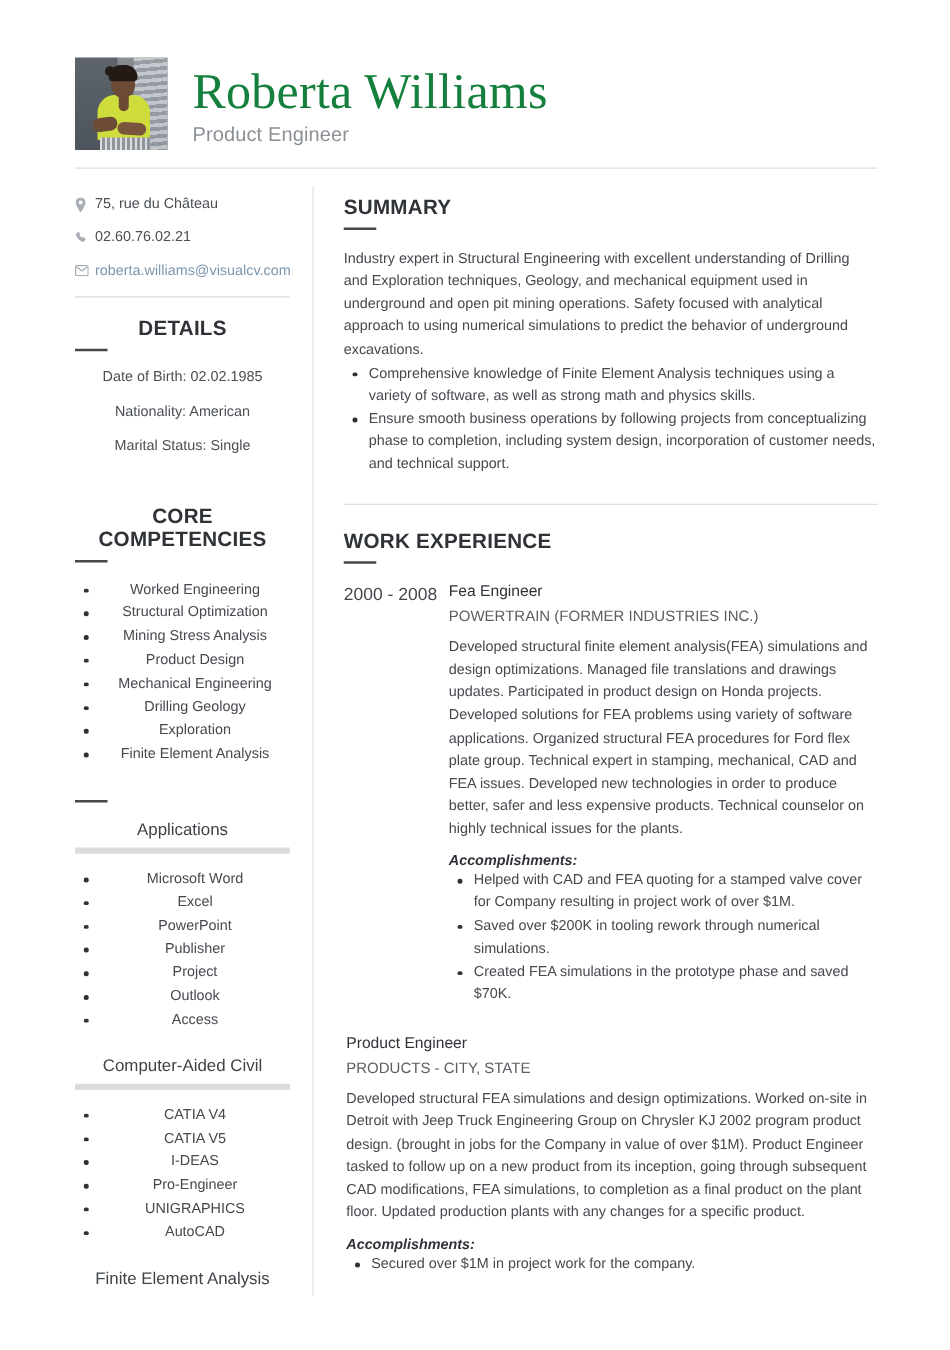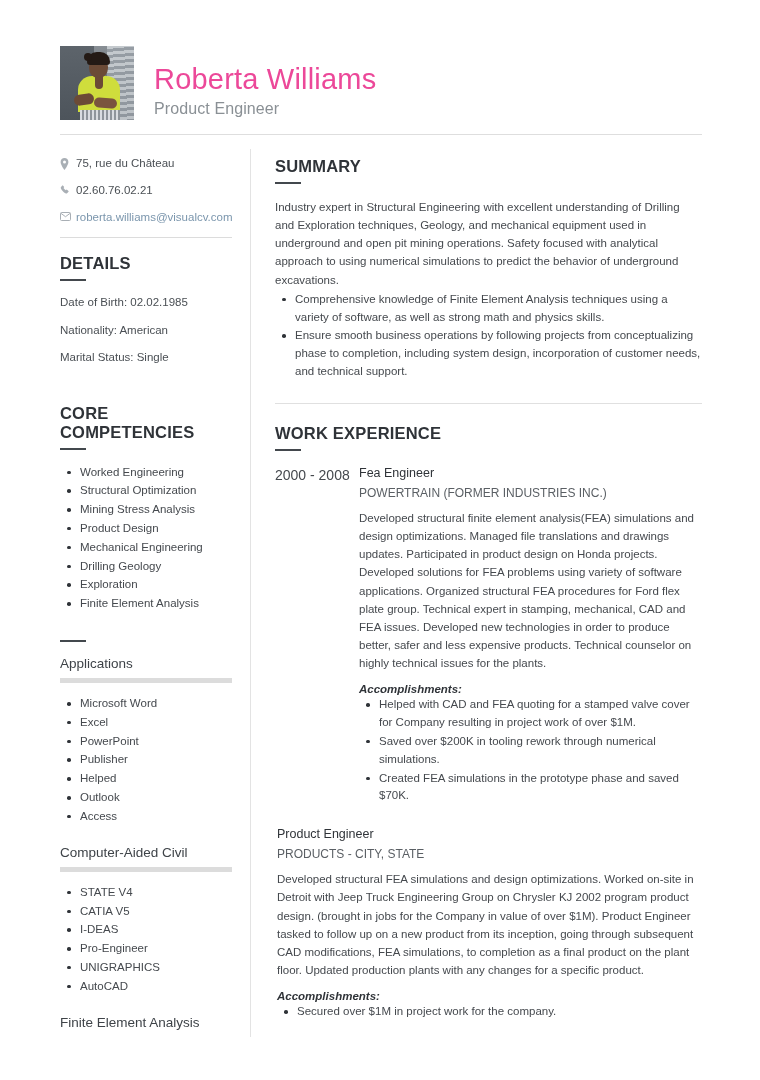--- a/index.html
+++ b/index.html
@@ -82,45 +82,47 @@
     transform: rotate(4deg);
   }
   .photo .skirt {
     position: absolute; left: 20px; bottom: 0;
     width: 40px; height: 10px;
     background: repeating-linear-gradient(90deg,#d9dce0 0 2px,#8f959b 2px 4px);
   }
 
   .header-text { padding-left: 20px; padding-bottom: 2px; }
   .name {
-    font-size: 29px;
+    font-size: 40px;
     font-weight: 400;
-    color: #ec4899;
+    color: #15803d;
     letter-spacing: .2px;
     line-height: 1.05;
+    font-family: Liberation Serif, serif;
   }
   .job-title {
     font-size: 16px;
     color: #8a9095;
     font-weight: 400;
     margin-top: 6px;
     letter-spacing: .1px;
   }
   .header-rule {
     margin: 14px 58px 0 60px;
     height: 1px;
     background: #dedede;
   }
 
   
   .columns { display: flex; padding: 0 58px 0 60px; }
   .sidebar {
     width: 190px; flex: 0 0 190px;
     padding-top: 22px;
     padding-right: 18px;
+    text-align: center;
   }
   .divider-v {
     width: 1px; flex: 0 0 1px;
     background: #e3e3e3;
     margin-top: 14px;
   }
   .main {
     flex: 1;
     padding-top: 22px;
     padding-left: 24px;
@@ -337,31 +339,31 @@
 
       <div class="sec-underline"></div>
 
       <h3 class="sub">Applications</h3>
       <div class="sub-bar"></div>
       <ul class="bl">
         <li>Microsoft Word</li>
         <li>Excel</li>
         <li>PowerPoint</li>
         <li>Publisher</li>
-        <li>Helped</li>
+        <li>Project</li>
         <li>Outlook</li>
         <li>Access</li>
       </ul>
 
       <div class="sec-gap-sm"></div>
 
       <h3 class="sub">Computer-Aided Civil</h3>
       <div class="sub-bar"></div>
       <ul class="bl">
-        <li>STATE V4</li>
+        <li>CATIA V4</li>
         <li>CATIA V5</li>
         <li>I-DEAS</li>
         <li>Pro-Engineer</li>
         <li>UNIGRAPHICS</li>
         <li>AutoCAD</li>
       </ul>
 
       <div class="sec-gap-sm"></div>
 
       <h3 class="sub">Finite Element Analysis</h3>

